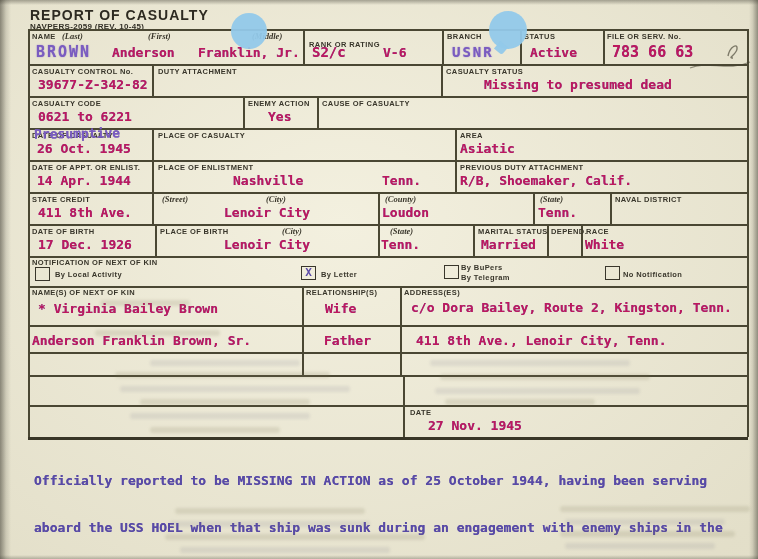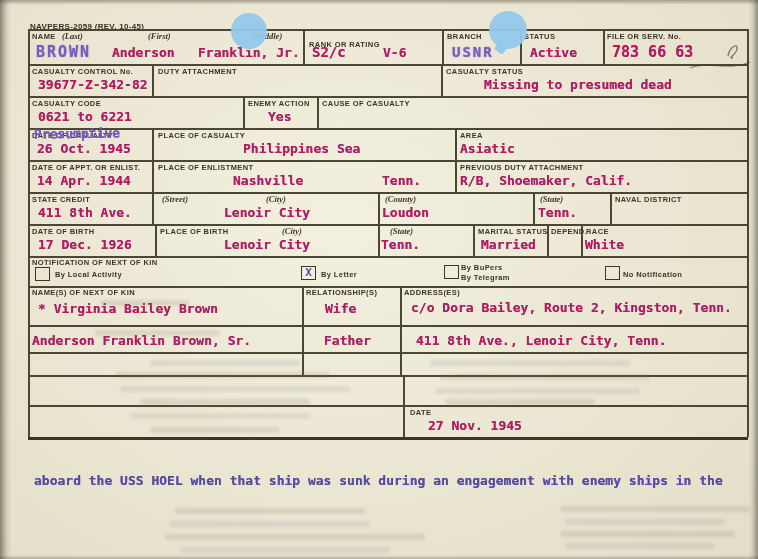--- a/index.html
+++ b/index.html
@@ -36,20 +36,21 @@
       background:linear-gradient(270deg,rgba(58,56,46,.50),rgba(58,56,46,.12) 60%,transparent);}
   .edge-b{position:absolute;left:0;bottom:0;width:100%;height:4px;
       background:linear-gradient(0deg,rgba(58,56,46,.30),transparent);}
   svg{position:absolute;overflow:visible;}
 </style>
 </head>
 <body>
 
 <div class="paper">
 
+  <div class="title" style="left:30px;top:7px">REPORT OF CASUALTY</div>
   <div class="formno" style="left:30px;top:22px">NAVPERS-2059 (REV. 10-45)</div>
 
   <i class="hl" style="top:29px;height:2.2px"></i>
   <i class="hl" style="top:64px"></i>
   <i class="hl" style="top:96px"></i>
   <i class="hl" style="top:128px"></i>
   <i class="hl" style="top:160px"></i>
   <i class="hl" style="top:192px"></i>
   <i class="hl" style="top:224px"></i>
   <i class="hl" style="top:256px"></i>
@@ -114,21 +115,20 @@
   <div class="lbl" style="left:248px;top:99px">ENEMY ACTION</div>
   <div class="lbl" style="left:322px;top:99px">CAUSE OF CASUALTY</div>
   <div class="val" style="left:38px;top:109px">0621 to 6221</div>
   <div class="val" style="left:268px;top:109px">Yes</div>
 
   <div class="lbl" style="left:32px;top:131px">DATE OF CASUALTY</div>
   <div class="val" style="left:34px;top:126px;transform:rotate(-1deg);color:#7a5cc0">Presumptive</div>
   <div class="lbl" style="left:158px;top:131px">PLACE OF CASUALTY</div>
   <div class="lbl" style="left:460px;top:131px">AREA</div>
   <div class="val" style="left:37px;top:141px">26 Oct. 1945</div>
-  <div class="val" style="left:243px;top:141px">Philippines Sea</div>
   <div class="val" style="left:460px;top:141px">Asiatic</div>
 
   <div class="lbl" style="left:32px;top:163px">DATE OF APPT. OR ENLIST.</div>
   <div class="lbl" style="left:158px;top:163px">PLACE OF ENLISTMENT</div>
   <div class="lbl" style="left:460px;top:163px">PREVIOUS DUTY ATTACHMENT</div>
   <div class="val" style="left:37px;top:173px">14 Apr. 1944</div>
   <div class="val" style="left:233px;top:173px">Nashville</div>
   <div class="val" style="left:382px;top:173px">Tenn.</div>
   <div class="val" style="left:460px;top:173px">R/B, Shoemaker, Calif.</div>
 
@@ -178,20 +178,21 @@
   <div>
     <div class="val" style="left:32px;top:333px">Anderson Franklin Brown, Sr.</div>
     <div class="val" style="left:324px;top:333px">Father</div>
     <div class="val" style="left:416px;top:333px">411 8th Ave., Lenoir City, Tenn.</div>
   </div>
 
   <div class="lbl" style="left:410px;top:408px">DATE</div>
   <div class="val" style="left:428px;top:418px">27 Nov. 1945</div>
 
   <div class="remarks">
+    <div>Officially reported to be MISSING IN ACTION as of 25 October 1944, having been serving</div>
     <div>aboard the USS HOEL when that ship was sunk during an engagement with enemy ships in the</div>
     
     
   </div>
 
   <div class="dot" style="left:231px;top:13px;width:36px;height:36px"></div>
   <div class="dot" style="left:489px;top:11px;width:38px;height:38px"></div>
   <div class="dot-tail" style="left:496px;top:43px"></div>
 
   <svg style="left:722px;top:40px" width="24" height="24" viewBox="0 0 24 24">

